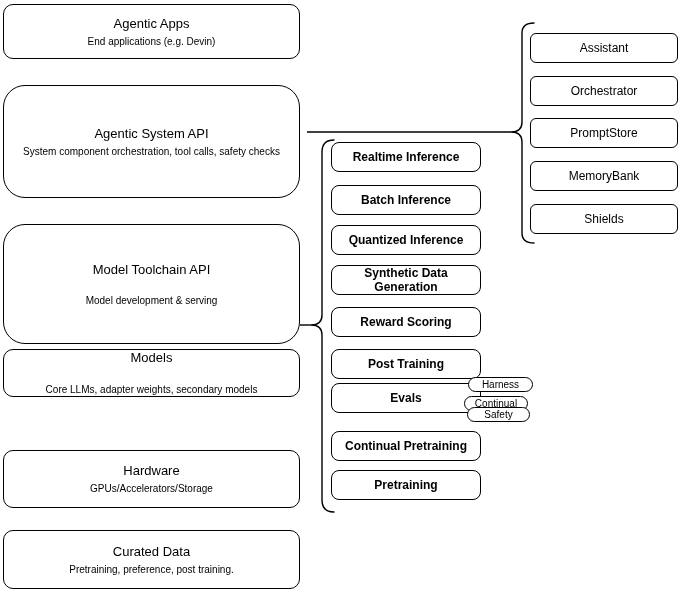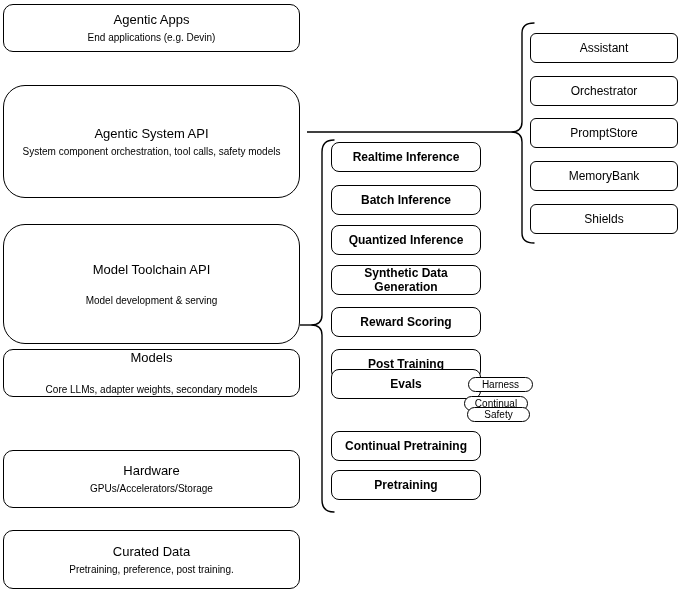--- a/index.html
+++ b/index.html
@@ -82,28 +82,28 @@
 
     <line x1="307" y1="132" x2="511" y2="132" stroke="#000000" stroke-width="1.4" fill="none"></line>
 
     <line x1="300" y1="325" x2="311" y2="325" stroke="#000000" stroke-width="1.4" fill="none"></line>
 
     <path d="M 334 140 Q 322 140 322 152 L 322 315 Q 322 325 311 325 Q 322 325 322 335 L 322 500 Q 322 512 334 512" stroke="#000000" stroke-width="1.4" fill="none" stroke-linecap="round"></path>
 
     <path d="M 534 23 Q 522 23 522 33 L 522 122 Q 522 132 511 132 Q 522 132 522 142 L 522 233 Q 522 243 534 243" stroke="#000000" stroke-width="1.4" fill="none" stroke-linecap="round"></path>
   </svg>
 
-  <div class="node lbox" style="top:4px;height:48px;">
+  <div class="node lbox" style="top:4px;height:55px;">
     <div class="title">Agentic Apps</div>
     <div class="subtitle">End applications (e.g. Devin)</div>
   </div>
 
   <div class="node lbox big" style="top:85px;height:113px;">
     <div class="title">Agentic System API</div>
-    <div class="subtitle">System component orchestration, tool calls, safety models</div>
+    <div class="subtitle">System component orchestration, tool calls, safety checks</div>
   </div>
 
   <div class="node lbox big" style="top:224px;height:120px;gap:13px;">
     <div class="title">Model Toolchain API</div>
     <div class="subtitle">Model development &amp; serving</div>
   </div>
 
   <div class="node lbox" style="top:349px;height:48px;justify-content:space-between;">
     <div class="title">Models</div>
     <div class="subtitle">Core LLMs, adapter weights, secondary models</div>
@@ -130,21 +130,21 @@
   </div>
   <div class="node mbox" style="top:265px;">
     <span>Synthetic Data Generation</span>
   </div>
   <div class="node mbox" style="top:307px;">
     <span>Reward Scoring</span>
   </div>
   <div class="node mbox" style="top:349px;">
     <span>Post Training</span>
   </div>
-  <div class="node mbox" style="top:369px;justify-content:center;">
+  <div class="node mbox" style="top:383px;justify-content:center;">
     <span>Evals</span>
   </div>
   <div class="node mbox" style="top:431px;">
     <span>Continual Pretraining</span>
   </div>
   <div class="node mbox" style="top:470px;">
     <span>Pretraining</span>
   </div>
 
   <div class="node pill" style="left:468px;top:377px;width:65px;">

